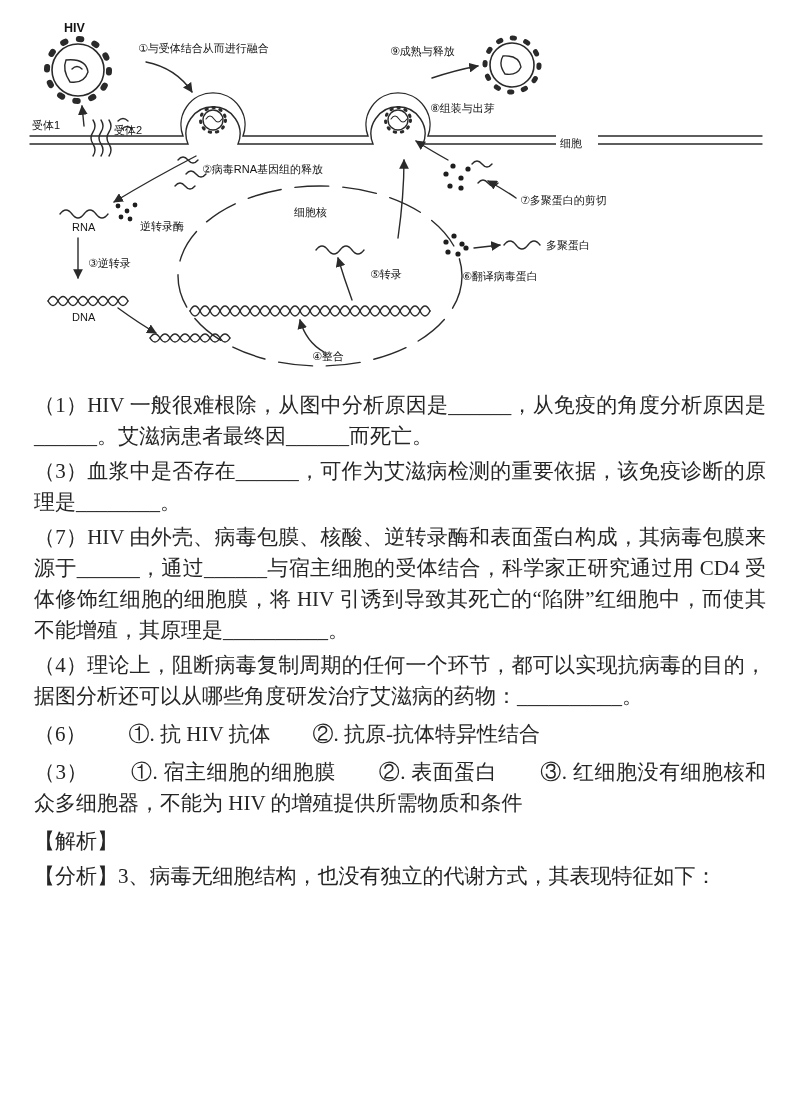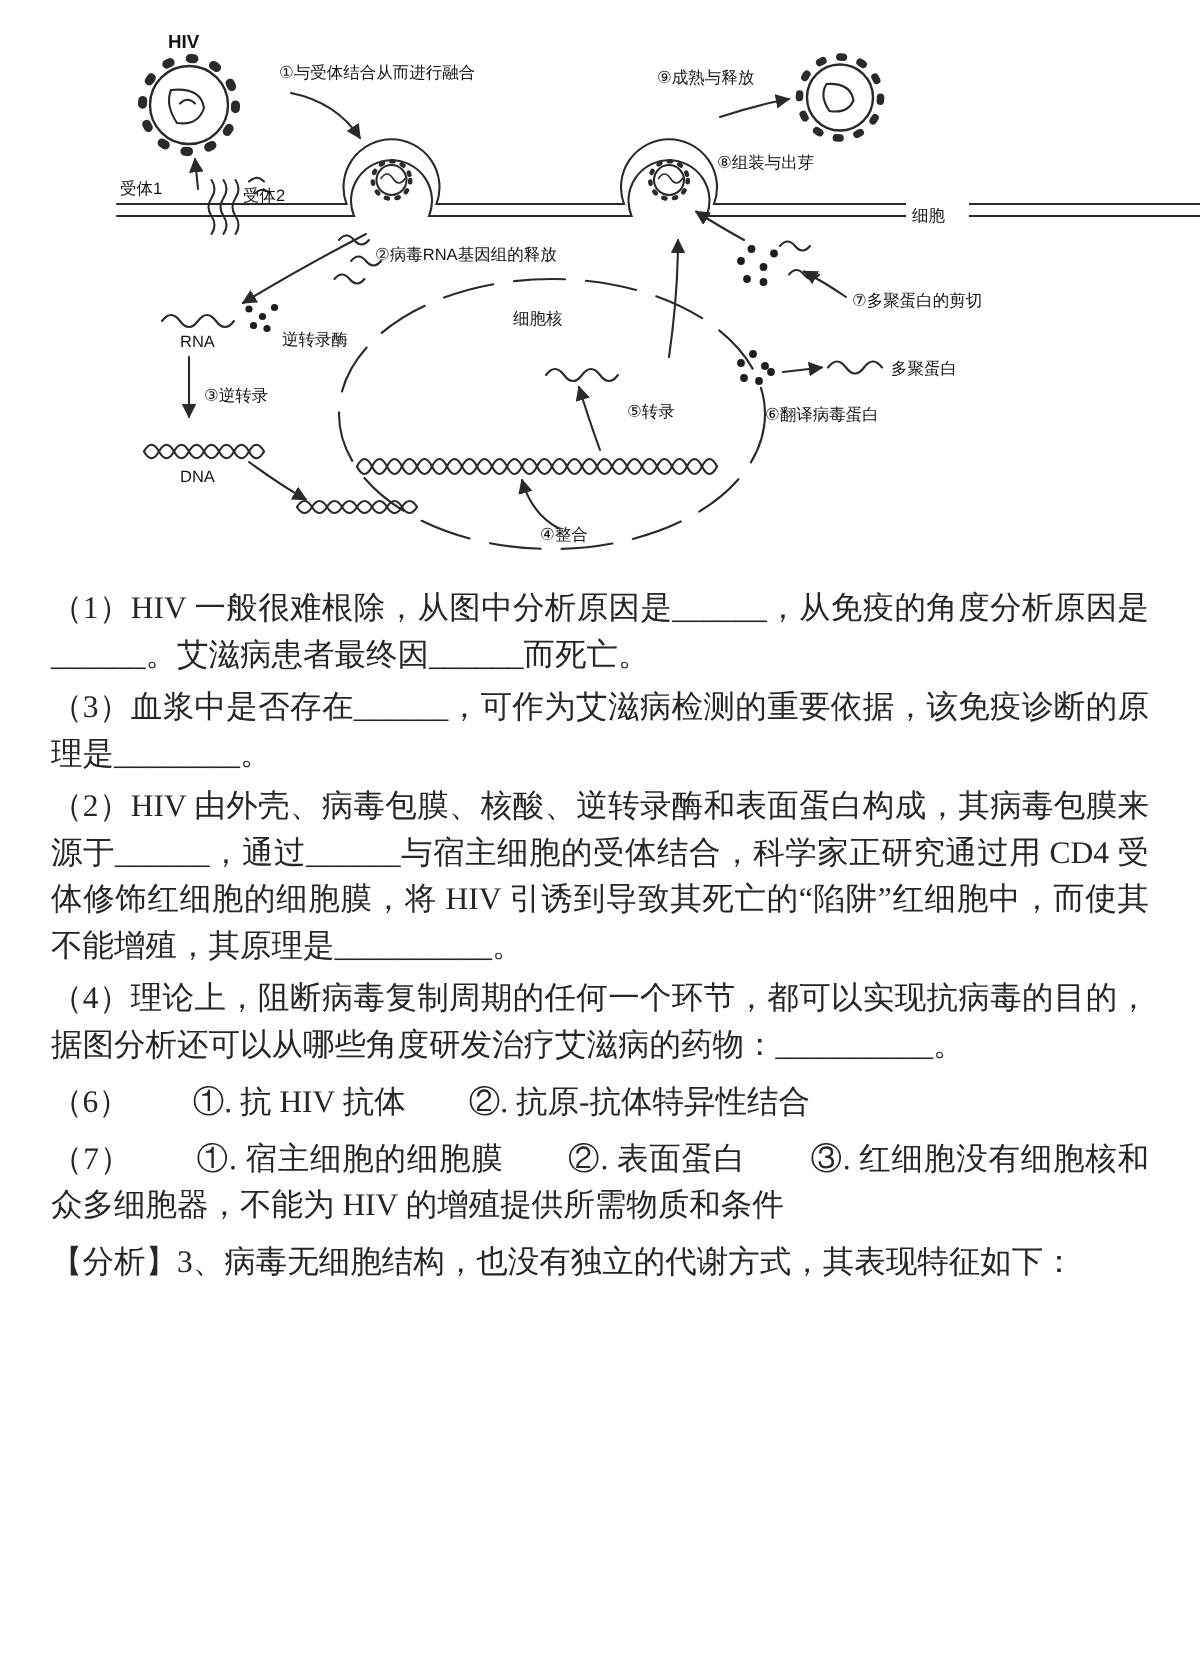--- a/index.html
+++ b/index.html
@@ -3,21 +3,21 @@
 <meta charset="utf-8">
 <style>
   * { margin:0; padding:0; box-sizing:border-box; }
   html,body { background:#ffffff; }
   body {
     width:800px; height:1117px; overflow:hidden;
     font-family:"Liberation Serif","DejaVu Serif",serif;
     color:#262626;
   }
   .page { width:800px; height:1117px; background:#fff; padding-top:8px; }
-  .figure { width:800px; height:378px;padding-left:48px; }
+  .figure { width:800px; height:378px; }
   .figure svg { display:block; }
   .dlabel { font-family:"Liberation Sans","DejaVu Sans",sans-serif; font-size:11px; fill:#141414; }
   .dlabel-lg { font-size:12.5px; font-weight:bold; }
   .text-body {
     padding:4px 34px 0 34px;
     font-size:21px; line-height:31px;
     text-align:justify;
   }
   .text-body p { margin:0 0 4px 0; }
   .text-body p.a { margin-top:7px; margin-bottom:7px; }
@@ -175,20 +175,21 @@
         <text class="dlabel" x="462" y="272">⑥翻译病毒蛋白</text>
         <text class="dlabel" x="546" y="241">多聚蛋白</text>
         <text class="dlabel" x="520" y="196">⑦多聚蛋白的剪切</text>
       </g>
     </svg>
   </div>
 
   <div class="text-body">
     <p class="q">（1）HIV 一般很难根除，从图中分析原因是______，从免疫的角度分析原因是______。艾滋病患者最终因______而死亡。</p>
     <p class="q">（3）血浆中是否存在______，可作为艾滋病检测的重要依据，该免疫诊断的原理是________。</p>
-    <p class="q">（2）HIV 由外壳、病毒包膜、核酸、逆转录酶和表面蛋白构成，其病毒包膜来源于______，通过______与宿主细胞的受体结合，科学家正研究通过用 CD4 受体修饰红细胞的细胞膜，将 HIV 引诱到导致其死亡的“陷阱”红细胞中，而使其不能增殖，其原理是__________。</p>
+    <p class="q">（7）HIV 由外壳、病毒包膜、核酸、逆转录酶和表面蛋白构成，其病毒包膜来源于______，通过______与宿主细胞的受体结合，科学家正研究通过用 CD4 受体修饰红细胞的细胞膜，将 HIV 引诱到导致其死亡的“陷阱”红细胞中，而使其不能增殖，其原理是__________。</p>
     <p class="q">（4）理论上，阻断病毒复制周期的任何一个环节，都可以实现抗病毒的目的，据图分析还可以从哪些角度研发治疗艾滋病的药物：__________。</p>
     <p class="a">（6）　　①. 抗 HIV 抗体　　②. 抗原-抗体特异性结合</p>
-    <p class="a">（7）　　①. 宿主细胞的细胞膜　　②. 表面蛋白　　③. 红细胞没有细胞核和众多细胞器，不能为 HIV 的增殖提供所需物质和条件</p>
+    <p class="a">（3）　　①. 宿主细胞的细胞膜　　②. 表面蛋白　　③. 红细胞没有细胞核和众多细胞器，不能为 HIV 的增殖提供所需物质和条件</p>
+    <p class="h">【解析】</p>
     <p class="q">【分析】3、病毒无细胞结构，也没有独立的代谢方式，其表现特征如下：</p>
   </div>
 
 </div>
 
 </body></html>

